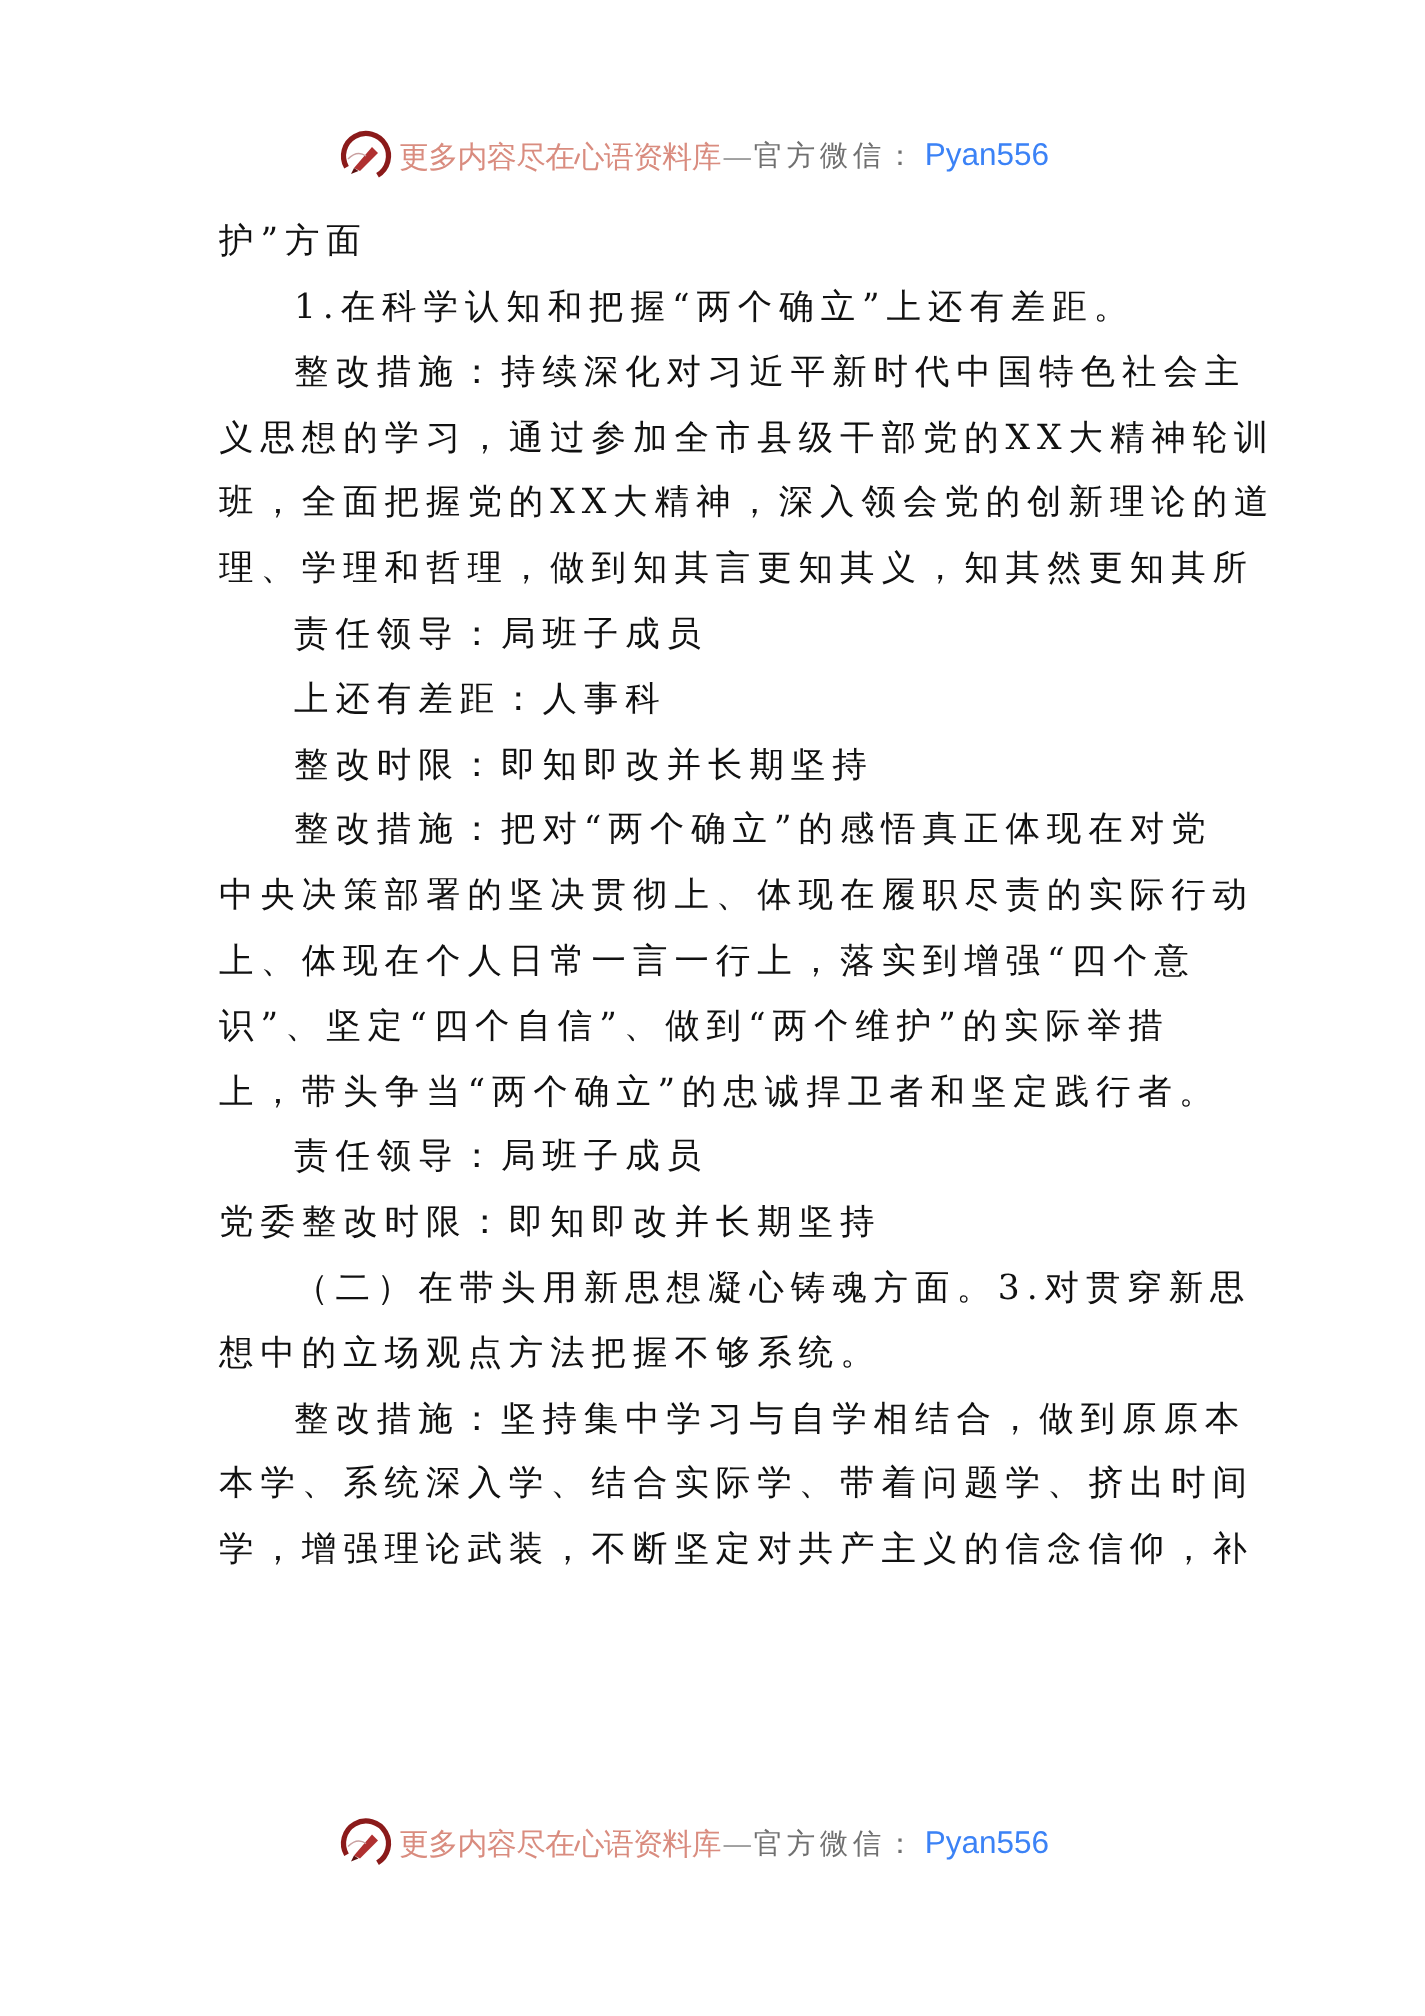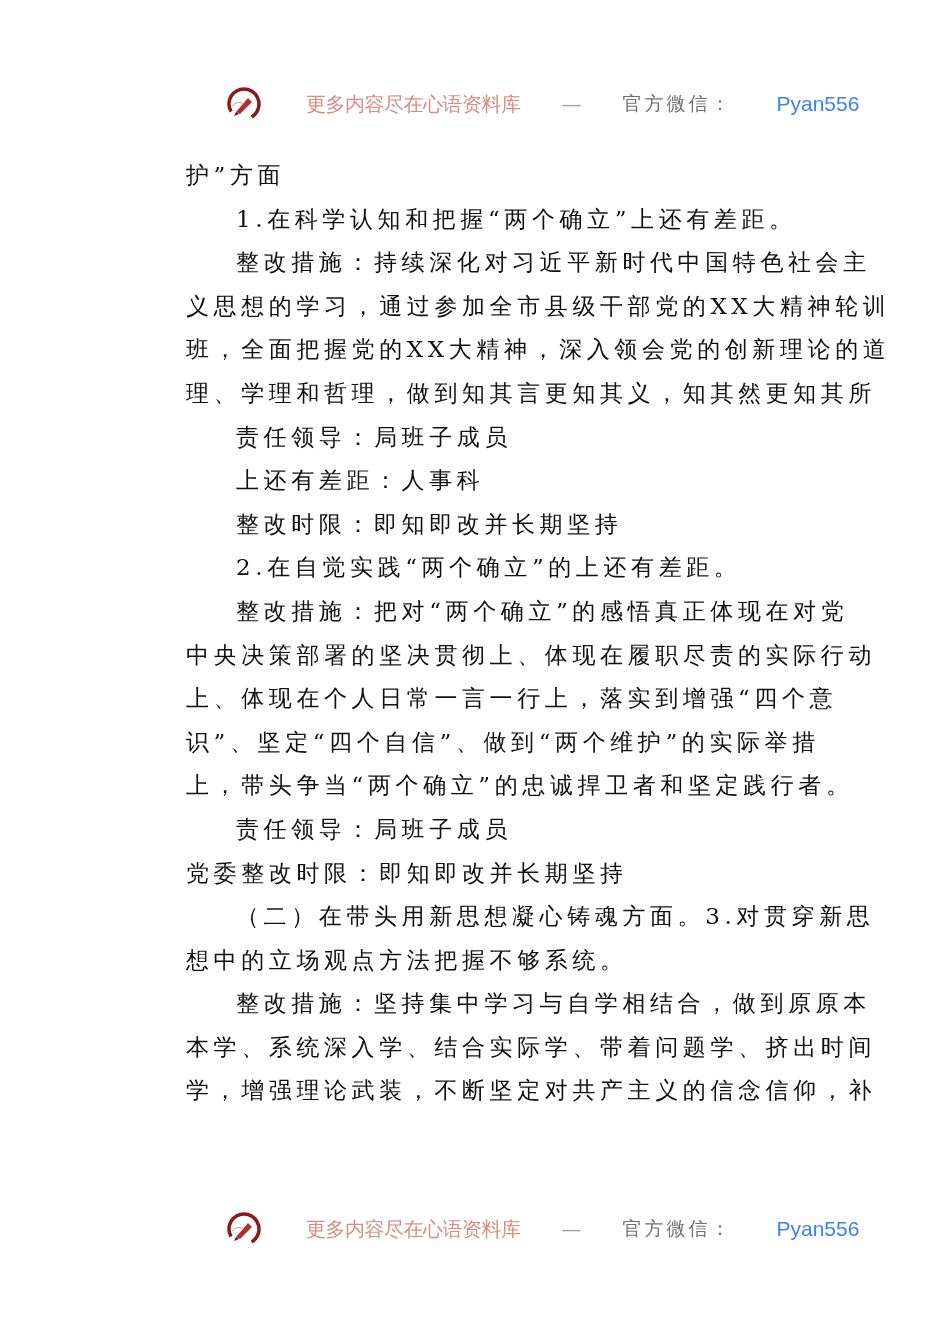--- a/index.html
+++ b/index.html
@@ -15,21 +15,20 @@
       font-family: "DejaVu Serif", "Liberation Serif", serif;
       color: #111111;
     }
     .watermark {
       position: absolute;
       left: 226px;
       height: 40px;
       display: flex;
       align-items: center;
       white-space: nowrap;
-      gap: 40px;
     }
     .watermark.top { top: 84px; }
     .watermark.bottom { top: 1209px; }
     .wm-logo {
       width: 36px;
       height: 36px;
       margin-right: 4px;
       display: inline-block;
     }
     .wm-brand {
@@ -51,23 +50,22 @@
     }
     .wm-id {
       color: #3b82f6;
       font-family: "Liberation Sans", sans-serif;
       font-size: 21px;
       margin-left: 4px;
     }
     .page {
       position: absolute;
       left: 146px;
-      top: 154px;
+      top: 140px;
       width: 660px;
-      margin-left: 40px;
     }
     .line {
       height: 43.6px;
       line-height: 43.6px;
       font-size: 23px;
       white-space: nowrap;
       letter-spacing: 4.6px;
     }
     .indent { padding-left: 50px; }
   </style>
@@ -90,21 +88,20 @@
 <div class="page">
   <div class="line">护”方面</div>
   <div class="line indent">1.在科学认知和把握“两个确立”上还有差距。</div>
   <div class="line indent">整改措施：持续深化对习近平新时代中国特色社会主</div>
   <div class="line">义思想的学习，通过参加全市县级干部党的XX大精神轮训</div>
   <div class="line">班，全面把握党的XX大精神，深入领会党的创新理论的道</div>
   <div class="line">理、学理和哲理，做到知其言更知其义，知其然更知其所</div>
   <div class="line indent">责任领导：局班子成员</div>
   <div class="line indent">上还有差距：人事科</div>
   <div class="line indent">整改时限：即知即改并长期坚持</div>
-  <div class="line indent">2.在自觉实践“两个确立”的上还有差距。</div>
   <div class="line indent">整改措施：把对“两个确立”的感悟真正体现在对党</div>
   <div class="line">中央决策部署的坚决贯彻上、体现在履职尽责的实际行动</div>
   <div class="line">上、体现在个人日常一言一行上，落实到增强“四个意</div>
   <div class="line">识”、坚定“四个自信”、做到“两个维护”的实际举措</div>
   <div class="line">上，带头争当“两个确立”的忠诚捍卫者和坚定践行者。</div>
   <div class="line indent">责任领导：局班子成员</div>
   <div class="line">党委整改时限：即知即改并长期坚持</div>
   <div class="line indent">（二）在带头用新思想凝心铸魂方面。3.对贯穿新思</div>
   <div class="line">想中的立场观点方法把握不够系统。</div>
   <div class="line indent">整改措施：坚持集中学习与自学相结合，做到原原本</div>

